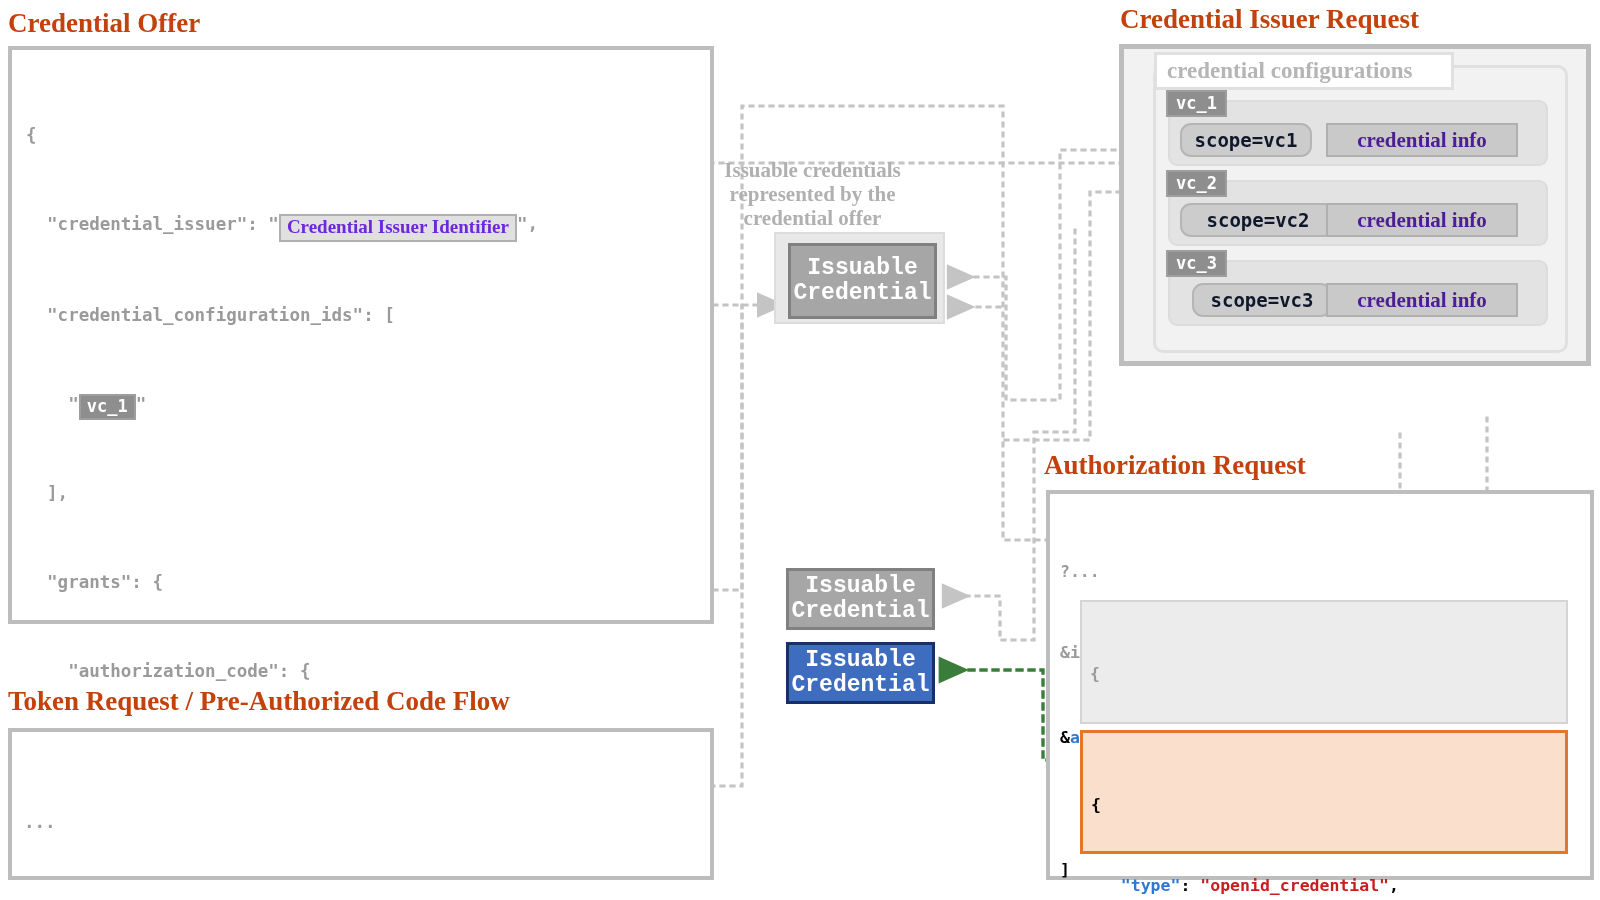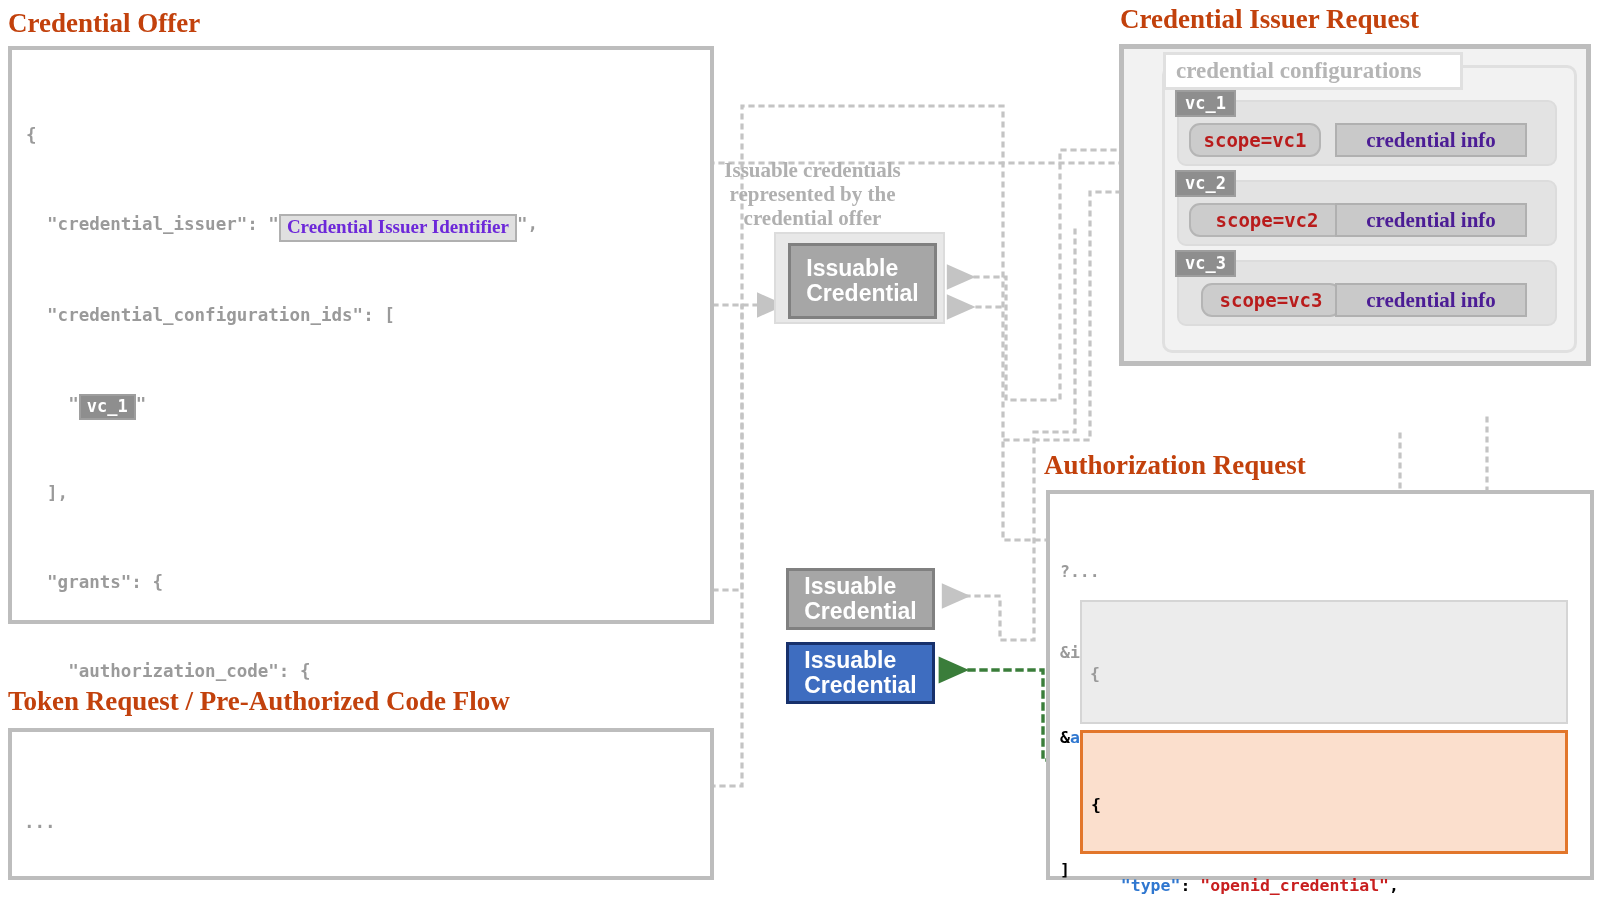--- a/index.html
+++ b/index.html
@@ -69,59 +69,60 @@
     color:#ffffff;
     background:#8e8e8e;
     border:2px solid #9e9e9e;
     padding:0px 6px 1px 6px;
     line-height:21px;
     vertical-align:-2px;
   }
 
   
   .ic-label{
-    font-family:Liberation Sans, sans-serif;
+    font-family:Liberation Mono, monospace;
     font-weight:bold;
     font-size:23px;
     color:#ffffff;
+    text-align:center;
     line-height:25px;
   }
   .ic-gray{ background:#a6a6a6; border:3px solid #808080; }
   .ic-blue{ background:#3e6dc0; border:3px solid #17306b; }
   .ic-outer{ background:#e8e8e8; border:2px solid #dcdcdc; }
 
   .mid-caption{
     font-family:"Liberation Serif", serif;
     font-weight:bold;
     font-size:21px;
     color:#b0b0b0;
     text-align:center;
     line-height:24px;
   }
 
   
   .meta-outer{ border:5px solid #bdbdbd; background:#f2f2f2; box-sizing:border-box;}
-  .meta-inner{ border:3px solid #e0e0e0; border-radius:10px; background:#f2f2f2; box-sizing:border-box;margin-left:9px;}
+  .meta-inner{ border:3px solid #e0e0e0; border-radius:10px; background:#f2f2f2; box-sizing:border-box;}
   .meta-header{
     background:#ffffff; border:3px solid #e0e0e0;
     font-family:"Liberation Serif", serif; font-weight:bold;
     font-size:23px; color:#b5b5b5;
     box-sizing:border-box; display:flex; align-items:center; padding-left:10px;
   }
   .vc-card{ background:#e3e3e3; border:2px solid #dcdcdc; border-radius:9px; box-sizing:border-box;}
   .vc-badge{
     font-family:"DejaVu Sans Mono","Liberation Mono",monospace;
     font-weight:bold; font-size:17px; color:#ffffff;
     background:#8e8e8e; border:2px solid #9e9e9e;
     padding:1px 8px 2px 8px; box-sizing:border-box;
   }
   .scope-pill{
     background:#cccccc; border:2px solid #b5b5b5; border-radius:11px;
     font-family:"DejaVu Sans Mono","Liberation Mono",monospace;
-    font-weight:bold; font-size:19px; color:#b91c1c;
+    font-weight:bold; font-size:19px; color:#0f172a;
     display:flex;align-items:center;justify-content:center;
     box-sizing:border-box;
   }
   .cred-info{
     background:#c9c9c9; border:2px solid #b0b0b0;
     font-family:"Liberation Serif", serif; font-weight:bold;
     font-size:21px; color:#4c1d95;
     display:flex;align-items:center;justify-content:center;
     box-sizing:border-box;
   }

